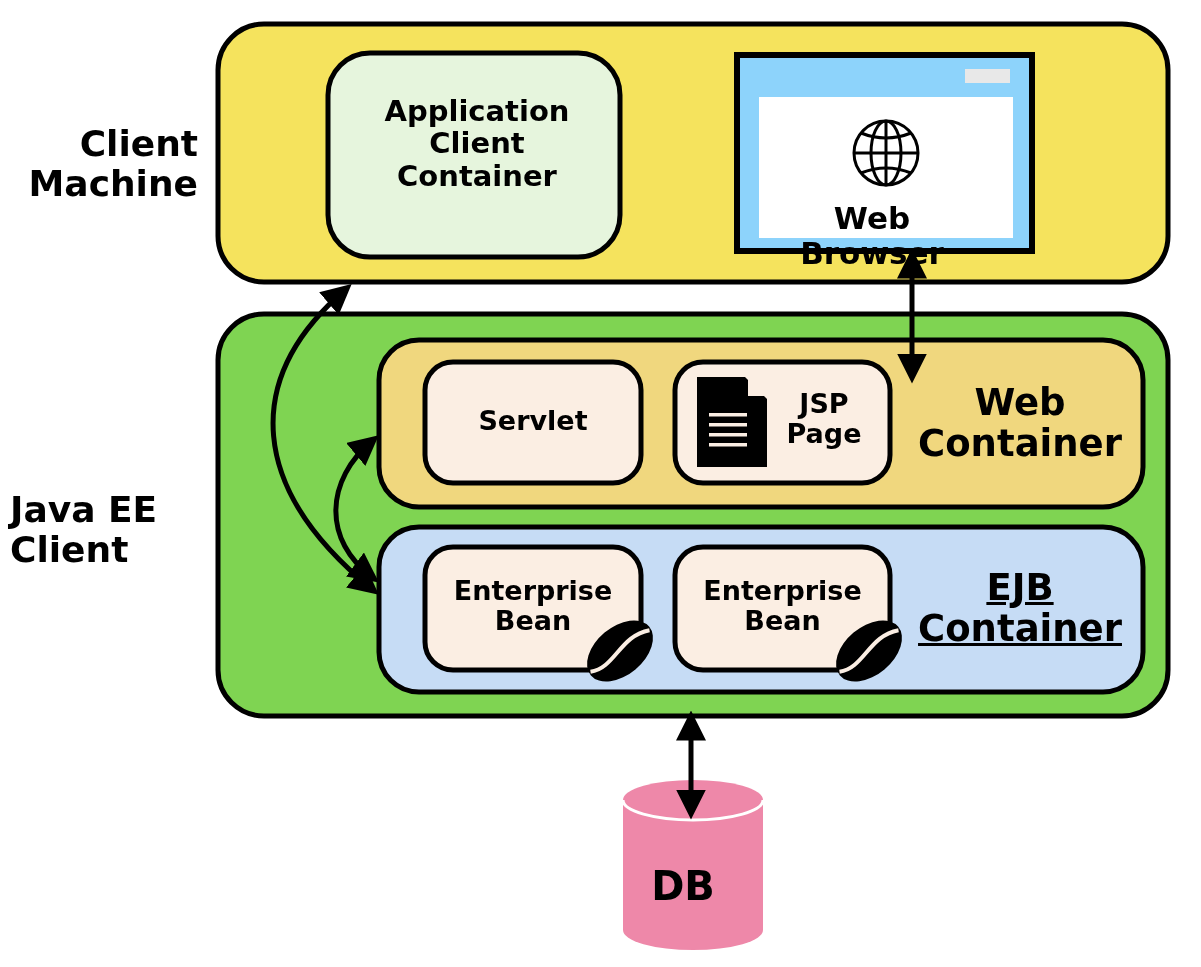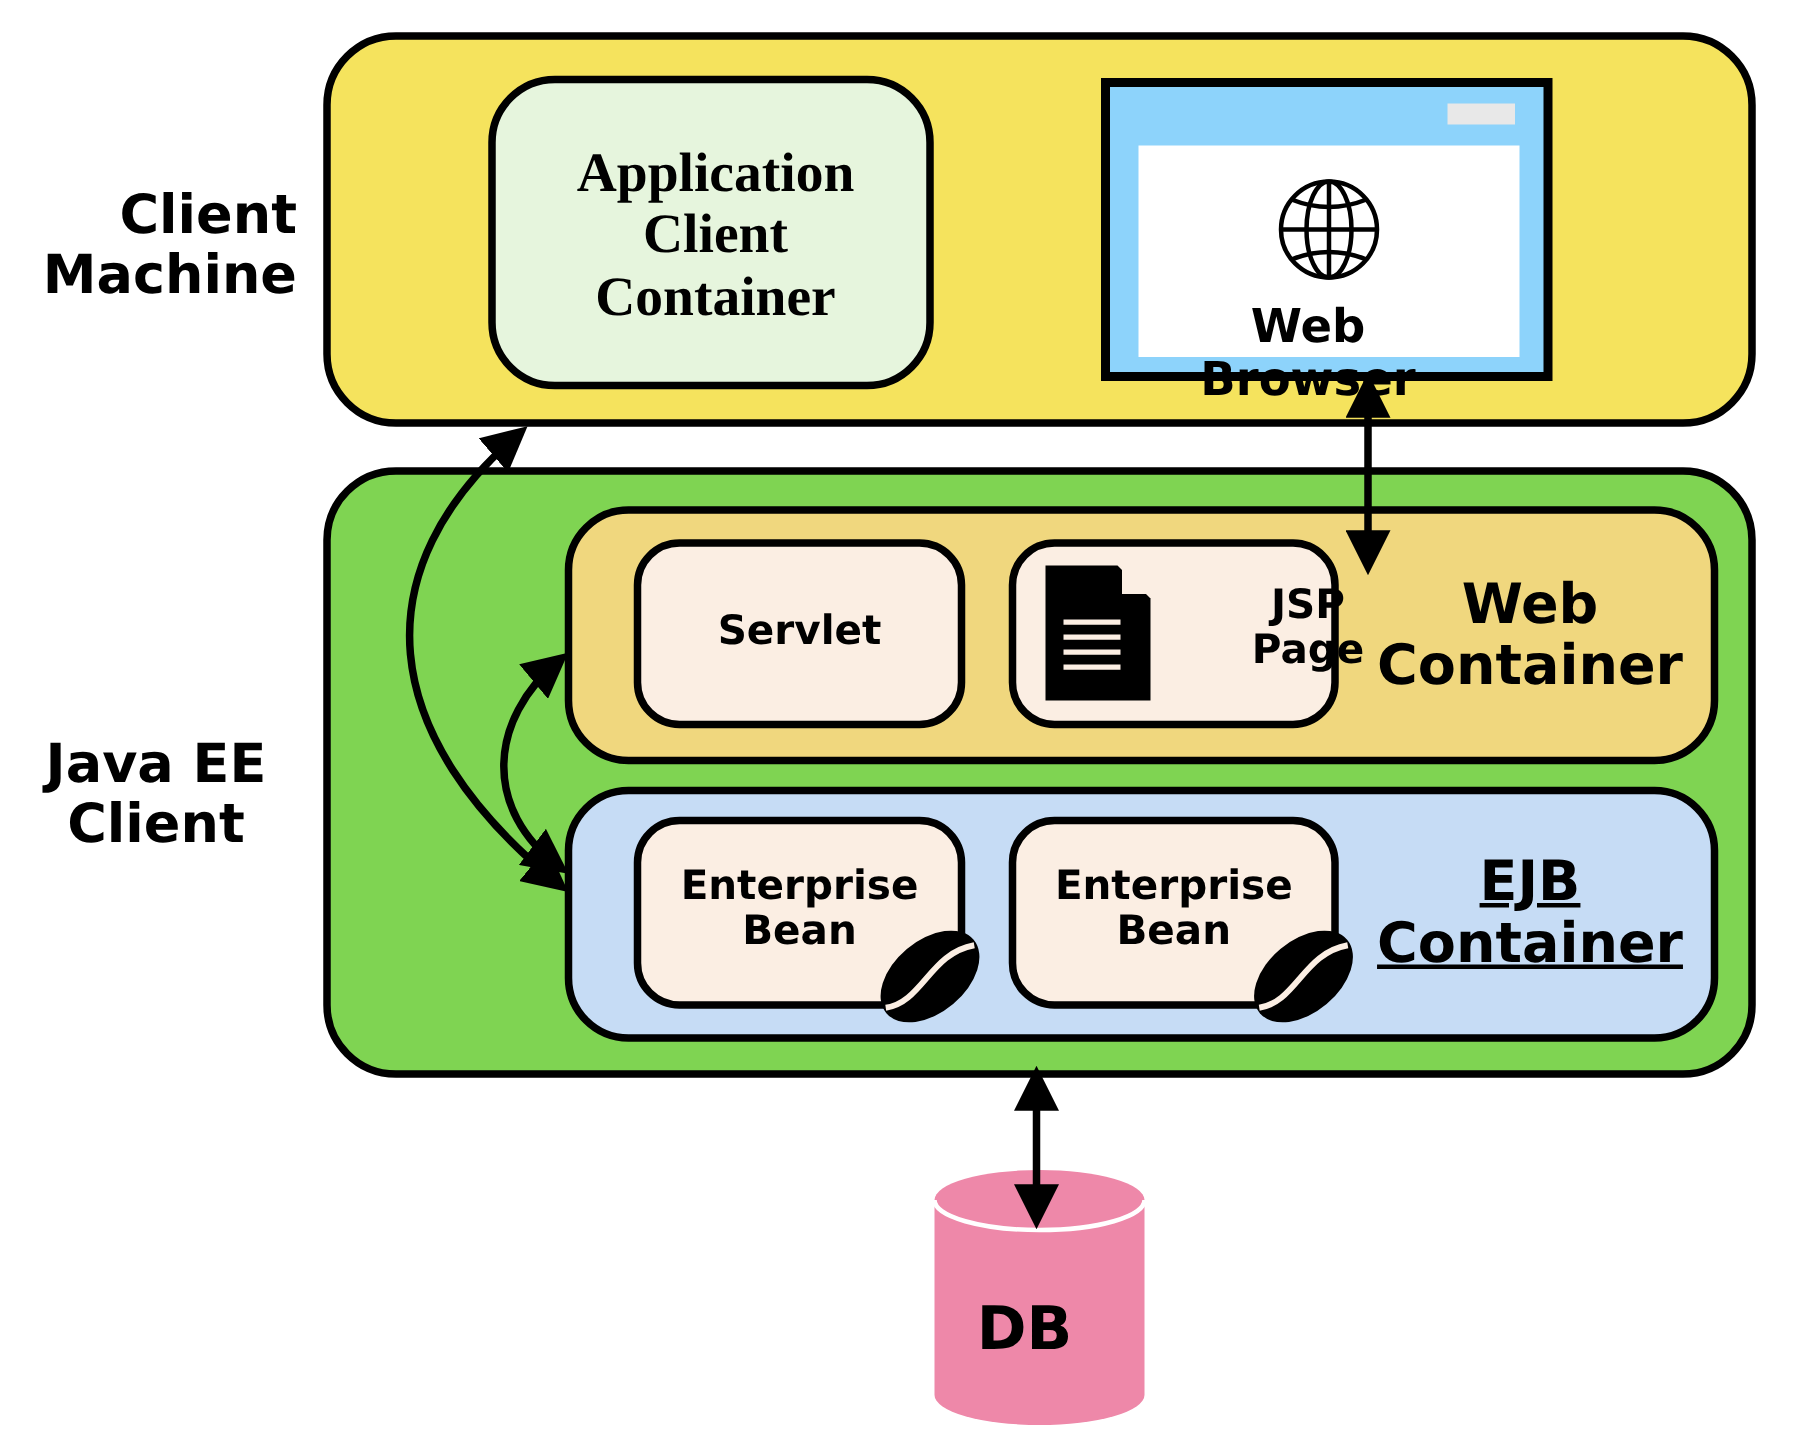--- a/index.html
+++ b/index.html
@@ -71,41 +71,41 @@
   <path d="M373,440 C325,480 322,540 373,578" fill="none" stroke="#000" stroke-width="5" marker-start="url(#ah)" marker-end="url(#ah)"></path>
   <line x1="912" y1="256" x2="912" y2="376" stroke="#000" stroke-width="5" marker-start="url(#ah)" marker-end="url(#ah)"></line>
   <line x1="691" y1="718" x2="691" y2="812" stroke="#000" stroke-width="5" marker-start="url(#ah)" marker-end="url(#ah)"></line>
 </svg>
 
 <div class="lbl" style="left:20px; top:124px; width:178px; font-size:36px; text-align:right;">
   <div>Client</div>
   <div>Machine</div>
 </div>
 
-<div class="lbl" style="left:328px; top:95px; width:298px; font-size:37px;font-family:Liberation Serif, serif;">
+<div class="lbl" style="left:328px; top:95px; width:298px; font-size:29px;">
   <div>Application</div>
   <div>Client</div>
   <div>Container</div>
 </div>
 
 <div class="lbl" style="left:759px; top:201px; width:226px; font-size:31px;">Web Browser</div>
 
-<div class="lbl" style="left:10px; top:490px; width:188px; font-size:36px; text-align:center;">
+<div class="lbl" style="left:10px; top:490px; width:188px; font-size:36px; text-align:left;">
   <div>Java EE</div>
   <div>Client</div>
 </div>
 
 <div class="lbl" style="left:900px; top:382px; width:240px; font-size:37px;">
   <div>Web</div>
   <div>Container</div>
 </div>
 
 <div class="lbl" style="left:425px; top:406px; width:216px; font-size:27px;">Servlet</div>
 
-<div class="lbl" style="left:768px; top:389px; width:112px; font-size:27px;margin-left:48px;">
+<div class="lbl" style="left:768px; top:389px; width:112px; font-size:27px;">
   <div>JSP</div>
   <div>Page</div>
 </div>
 
 <div class="lbl" style="left:900px; top:567px; width:240px; font-size:37px;text-decoration:underline;">
   <div>EJB</div>
   <div>Container</div>
 </div>
 
 <div class="lbl" style="left:425px; top:576px; width:216px; font-size:27px;">

